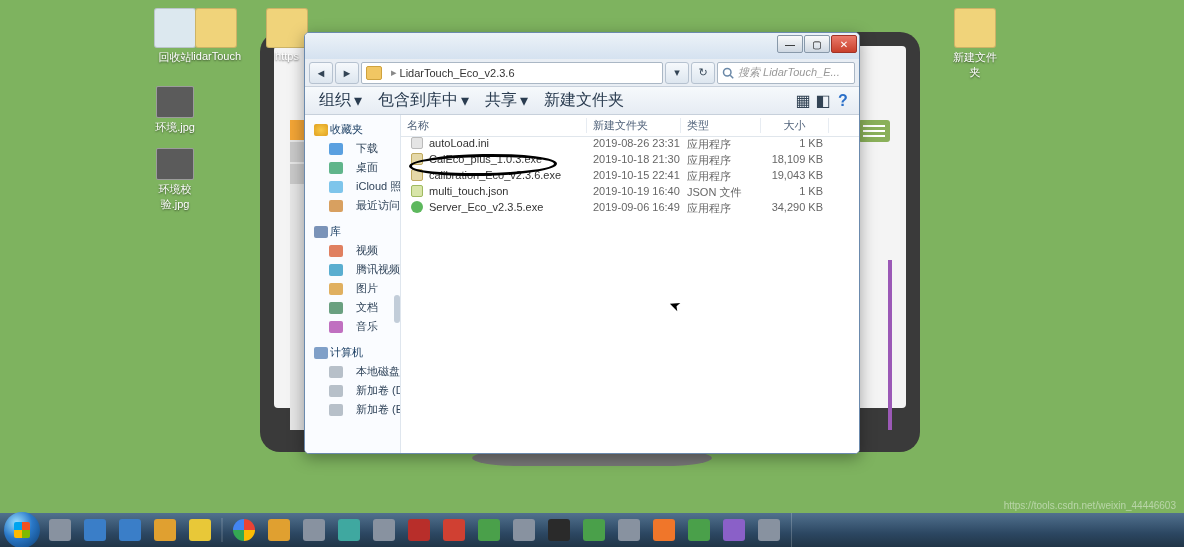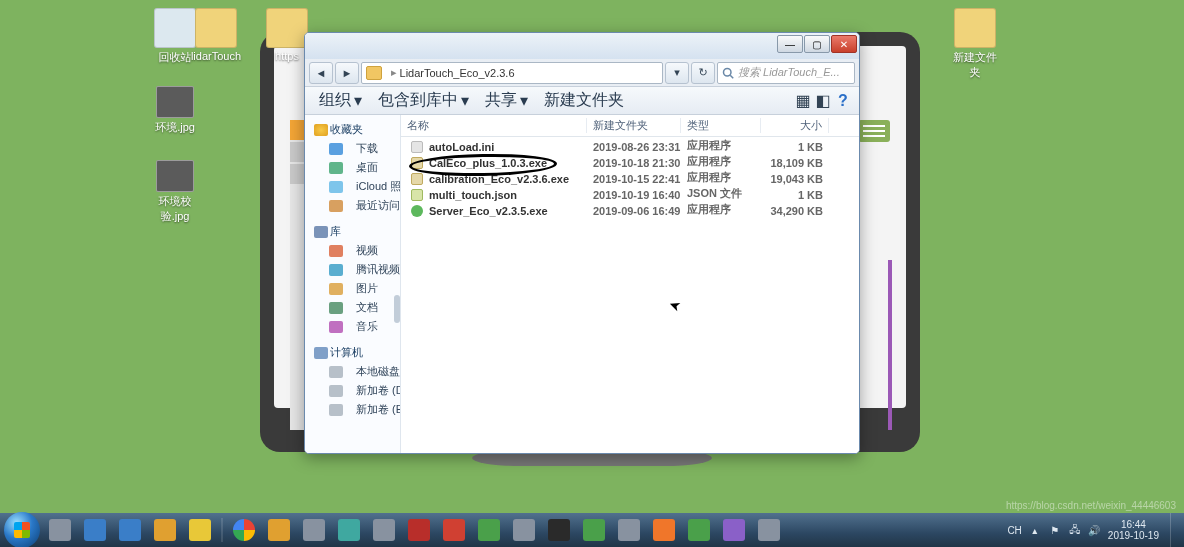--- a/index.html
+++ b/index.html
@@ -15,21 +15,21 @@
 .monitor-accent-right { position: absolute; right: 16px; top: 74px; width: 32px; height: 310px; }
 .monitor-accent-right .burger { width: 100%; height: 22px; background: #8ab05a; border-radius: 3px; margin-bottom: 4px; display:flex; flex-direction:column; justify-content:center; gap:3px; padding:4px 5px;}
 .monitor-accent-right .burger span{height:2px;background:#fff;}
 .monitor-accent-right .vbar { position: absolute; right: -2px; top: 140px; width: 4px; height: 170px; background: #9b59b6; }
 
 
 .desktop-icon { position: absolute; width: 54px; text-align: center; color: #fff; font-size: 11px; text-shadow: 0 1px 2px rgba(0,0,0,0.6); z-index: 4;}
 .desktop-icon .glyph { width: 42px; height: 40px; margin: 0 auto 2px; background: #f0d37a; border-radius: 3px; border:1px solid rgba(0,0,0,0.15);}
 .desktop-icon .thumb { width: 38px; height: 32px; margin: 0 auto 2px; background: #5b5b5b; border-radius: 2px; border:1px solid rgba(255,255,255,0.4);}
 .di1{left:148px;top:8px}.di2{left:189px;top:8px}.di3{left:260px;top:8px}.di4{left:948px;top:8px}
-.di5{left:148px;top:86px}.di6{left:148px;top:160px}
+.di5{left:148px;top:86px}.di6{left:148px;top:148px}
 
 
 .explorer { position: absolute; left: 304px; top: 32px; width: 556px; height: 422px; background: #fff; border: 1px solid #6b8aad; border-radius: 5px; box-shadow: 0 4px 16px rgba(0,0,0,0.35); z-index: 10; display: flex; flex-direction: column; overflow:hidden;}
 .titlebar { height: 26px; background: linear-gradient(#ecf2f8,#d5e2f0); display: flex; align-items: center; position: relative; }
 .winbtns { position: absolute; right: 2px; top: 2px; display: flex; gap: 1px; }
 .winbtn { width: 26px; height: 18px; border: 1px solid #8899aa; background: linear-gradient(#fafafa,#cfd8e2); border-radius: 2px; display: flex; align-items: center; justify-content: center; font-size: 10px; cursor:pointer;}
 .winbtn.close { background: linear-gradient(#eb7a6b,#c8402c); color: #fff; border-color:#a03327;}
 .addrbar { height: 28px; background: #e9eef4; border-bottom:1px solid #c7d0db; display: flex; align-items: center; padding: 0 4px; gap: 2px; }
 .navbtn { width: 24px; height: 22px; border: 1px solid #b6c2d0; background: linear-gradient(#f6f9fc,#dde6ef); border-radius: 3px; display:flex; align-items:center; justify-content:center; font-size:11px; color:#345; cursor:pointer;}
 .addrpath { flex: 1; height: 22px; border: 1px solid #aab7c5; background: #fff; border-radius: 2px; display: flex; align-items: center; padding: 0 4px; font-size: 11px; color:#333;}
@@ -58,23 +58,23 @@
 .ic-tvid{background:#5aaed0;}
 .ic-pic{background:#e0b060;}
 .ic-doc{background:#6aa080;}
 .ic-music{background:#c070c0;}
 .ic-comp{background:#80a0c8;}
 .ic-disk{background:#b7c0c9;}
 
 .filepane { flex: 1; display:flex; flex-direction:column; background:#fff; position:relative;}
 .cols { display:flex; border-bottom:1px solid #e0e6ec; font-size:11px; color:#50627a; height:22px; align-items:center;}
 .cols .col { padding: 0 6px; border-right:1px solid #e7ecf2;}
-.col-name{width:186px}.col-date{width:94px}.col-type{width:80px}.col-size{width:68px;text-align:right}
+.col-name{width:186px}.col-date{width:94px}.col-type{width:80px}.col-size{width:68px;text-align:center}
 .rows { font-size:11px; color:#333;}
-.row { display:flex; align-items:flex-end; height:16px; cursor:pointer;font-weight:bold;}
+.row { display:flex; align-items:flex-start; height:16px; cursor:pointer;}
 .row .rname{width:186px;padding-left:10px;display:flex;align-items:center;gap:6px;}
 .row .rdate{width:94px;padding-left:6px;color:#666;}
 .row .rtype{width:80px;padding-left:6px;color:#666;}
 .row .rsize{width:68px;text-align:right;padding-right:6px;color:#666;}
 .ficon{width:12px;height:12px;border-radius:2px;flex-shrink:0;}
 .ficon.ini{background:#e5e5e5;border:1px solid #bbb;}
 .ficon.exe{background:#e5d8a8;border:1px solid #c0aa60;}
 .ficon.json{background:#d8e5a8;border:1px solid #a0ba60;}
 .ficon.green{background:#5db85d;border-radius:50%;}
 
@@ -301,21 +301,21 @@
   <div class="rsize">34,290 KB</div>
           </div>
         </div>
       <div class="circle-annot"></div>
       <div class="cursor-arrow">➤</div>
     </div>
   </div>
 
 </div>
 
-<div class="watermark">https://blog.csdn.net/weixin_44446603</div>
+<div class="watermark">https://tools.csdn.net/weixin_44446603</div>
 
 <div class="taskbar">
   <div class="startorb"></div>
   <div class="tbtn">
       <div class="ticon c-gray"></div>
     </div>
   <div class="tbtn">
       <div class="ticon c-blue"></div>
     </div>
   <div class="tbtn">
@@ -369,25 +369,14 @@
     </div>
   <div class="tbtn">
       <div class="ticon c-green"></div>
     </div>
   <div class="tbtn">
       <div class="ticon c-purple"></div>
     </div>
   <div class="tbtn">
       <div class="ticon c-gray"></div>
     </div>
-  <div class="tray">
-    <span>CH</span>
-    <span class="trayicon">▴</span>
-    <span class="trayicon">⚑</span>
-    <span class="trayicon">🖧</span>
-    <span class="trayicon">🔊</span>
-    <div class="clock">
-      <div>16:44</div>
-        <div>2019-10-19</div>
-    </div>
-  </div>
   <div class="showdesk"></div>
 </div>
 
 </body></html>

